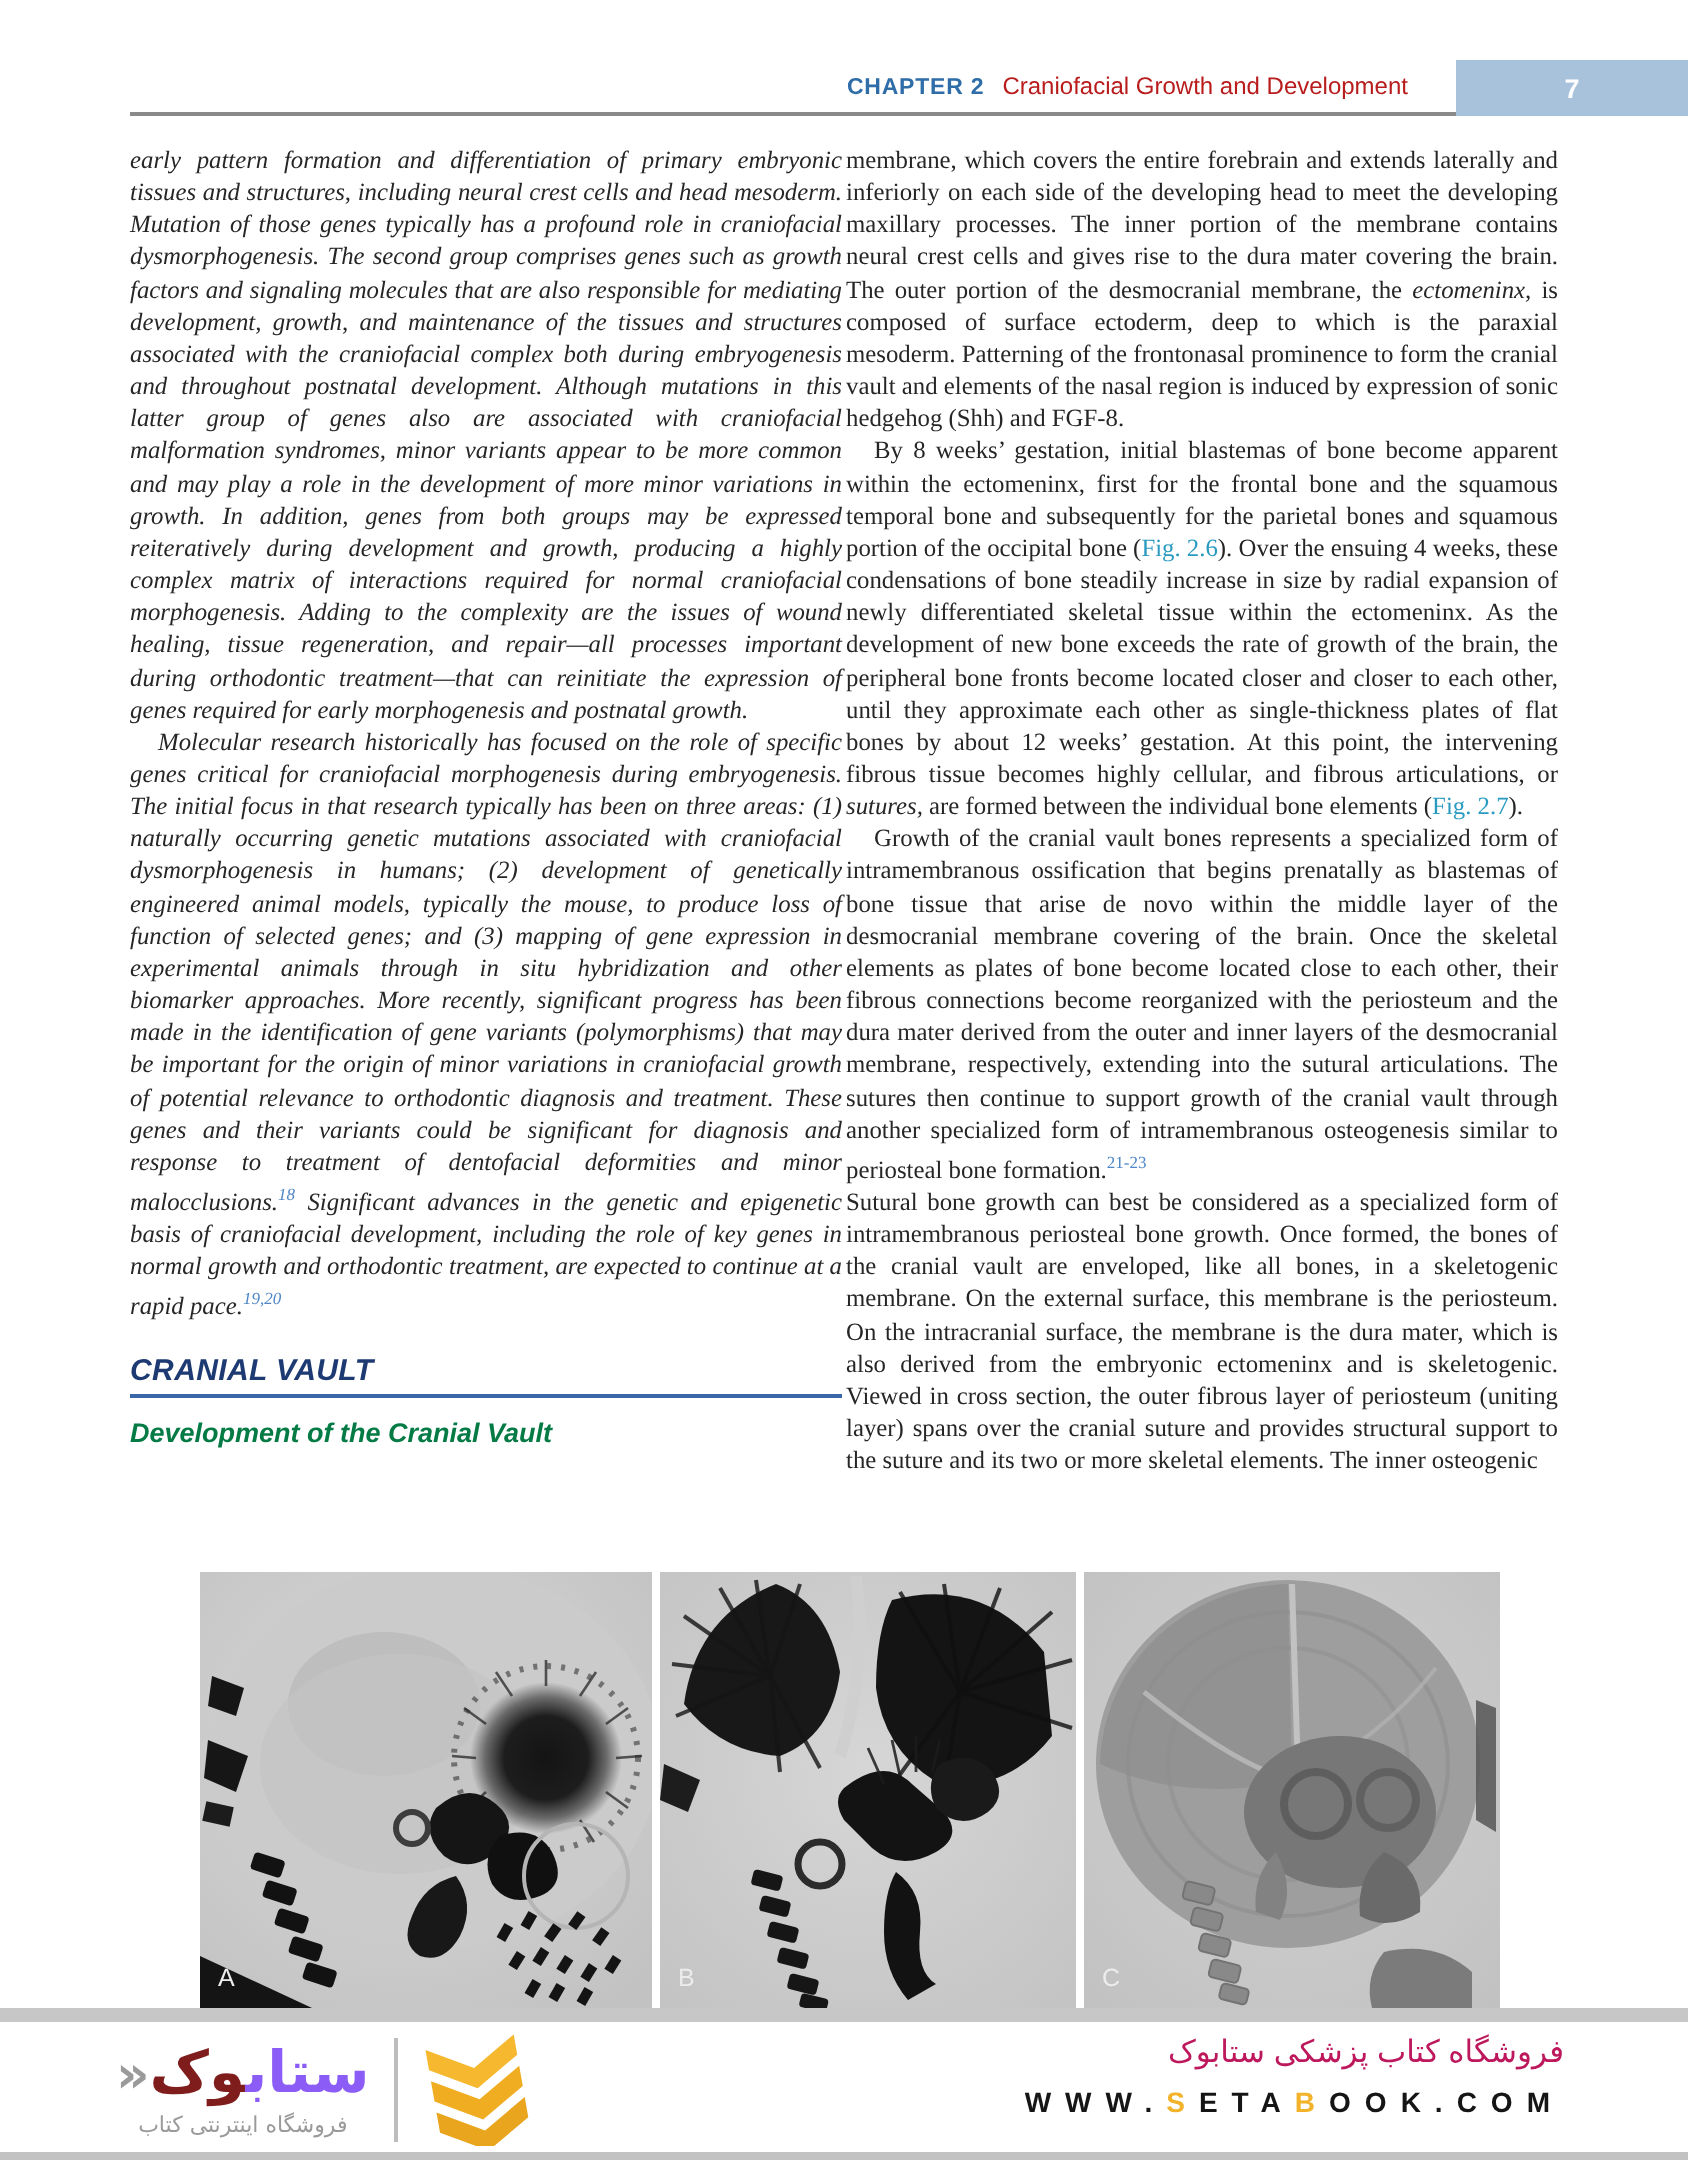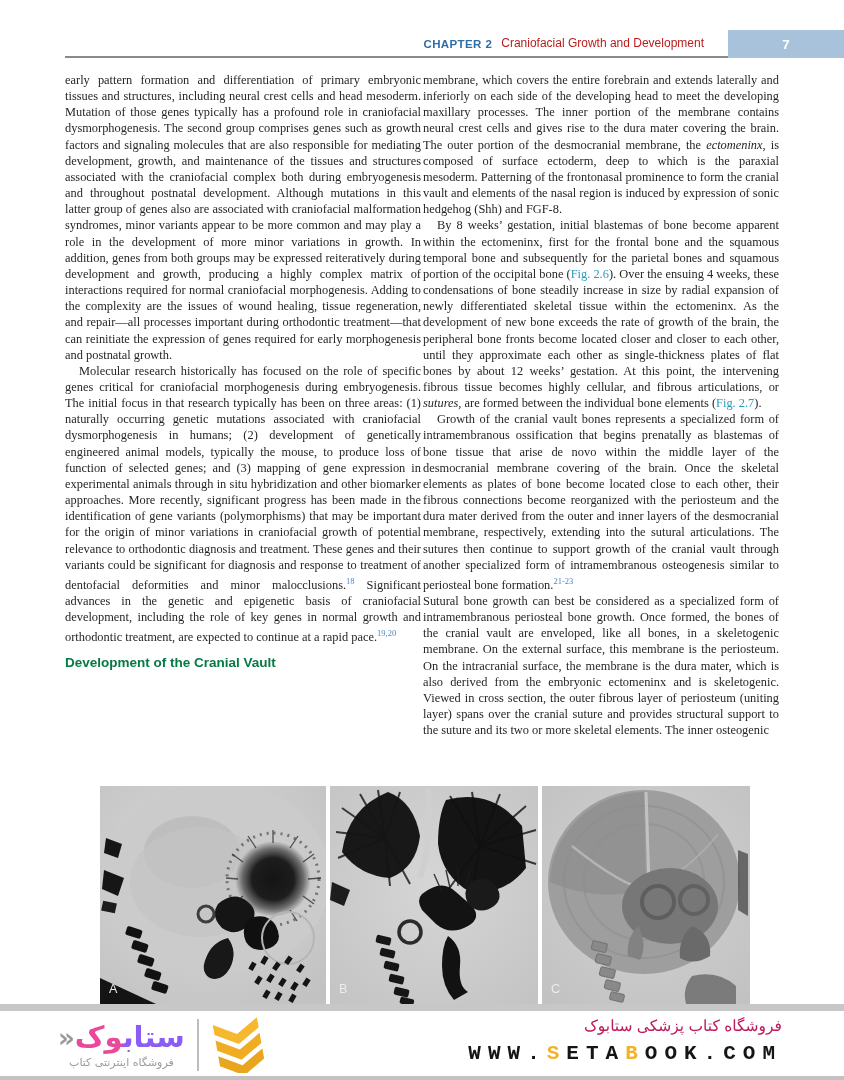--- a/index.html
+++ b/index.html
@@ -11,21 +11,21 @@
             font-family:"Liberation Sans",sans-serif;white-space:nowrap;}
   .chap-label{font-size:11.5px;font-weight:bold;letter-spacing:.4px;color:#2f6da8;}
   .chap-title{font-size:12px;color:#b91c1c;}
   .head-rule{position:absolute;left:65px;top:56px;width:663px;height:2px;background:#8a8a8a;}
   .page-tab{position:absolute;left:728px;top:30px;width:116px;height:28px;background:#a9c2dc;
             display:flex;align-items:center;justify-content:center;}
   .page-tab span{font-family:"Liberation Sans",sans-serif;font-weight:bold;font-size:13.5px;color:#ffffff;}
 
   
   .col{position:absolute;top:72px;width:356px;}
-  .col-left{left:65px;}
+  .col-left{left:65px;font-style:italic;}
   .col-right{left:423px;}
   .body-p{margin:0;font-size:12.4px;line-height:16.15px;text-align:justify;hyphens:auto;-webkit-hyphens:auto;}
   .body-p.indent{text-indent:14px;}
   .h1{font-family:"Liberation Sans",sans-serif;font-size:15px;font-weight:bold;letter-spacing:.2px;
       color:#1e3a72;border-bottom:2px solid #3a67a8;padding-bottom:3px;margin:15px 0 10px 0;}
   .h2{font-family:"Liberation Sans",sans-serif;font-size:13.5px;font-weight:bold;color:#047a45;
       margin:10px 0 5px 0;}
   .i{font-style:italic;}
   .sup{color:#4e86c6;font-size:8.5px;vertical-align:5px;letter-spacing:0;}
   .fig{color:#2a9bc0;}
@@ -36,27 +36,27 @@
   .panel svg{display:block;}
   .fig-label{position:absolute;left:9px;bottom:8px;font-family:"Liberation Sans",sans-serif;
              font-size:12.5px;color:#ececec;}
   .figure-shadow{position:absolute;left:0;top:1004px;width:844px;height:7px;background:#c7c7c7;}
 
   
   .footer-left{position:absolute;left:58px;top:1016px;height:58px;display:flex;align-items:center;gap:12px;}
   .logo-text-block{display:flex;flex-direction:column;align-items:center;}
   .logo-word{direction:rtl;font-family:"DejaVu Sans",sans-serif;font-weight:bold;font-size:29px;line-height:30px;}
   .logo-yellow{color:#8b5cf6;}
-  .logo-gray{color:#ec4899;}
+  .logo-gray{color:#7f1d1d;}
   .logo-guillemet{color:#9a9a9a;font-size:26px;}
   .logo-subtitle{direction:rtl;font-family:"DejaVu Sans",sans-serif;font-size:11px;color:#9a9a9a;margin-top:3px;}
   .logo-divider{width:2px;height:52px;background:#bdbdbd;}
   .footer-right{position:absolute;right:62px;top:1017px;text-align:right;}
   .store-line{direction:rtl;font-family:Liberation Sans, sans-serif;font-size:15.5px;color:#be185d;margin-bottom:7px;}
-  .url-line{font-family:Liberation Mono, monospace;font-weight:bold;font-size:21px;letter-spacing:7px;color:#151515;white-space:nowrap;}
+  .url-line{font-family:Liberation Sans, sans-serif;font-weight:bold;font-size:14px;letter-spacing:7px;color:#151515;white-space:nowrap;}
   .seg-dark{color:#151515;}
   .seg-yellow{color:#f2b32a;}
   .bottom-strip{position:absolute;left:0;bottom:0;width:844px;height:4px;background:#c2c2c2;}
 </style>
 </head>
 <body>
 
 <div class="page">
 
   <div class="chap-row">
@@ -64,20 +64,21 @@
     <span class="chap-title">Craniofacial Growth and Development</span>
   </div>
   <div class="head-rule"></div>
   <div class="page-tab">
     <span>7</span>
   </div>
 
   <div class="col col-left">
       <p class="body-p"><span>early pattern formation and differentiation of primary embryonic tissues and structures, including neural crest cells and head mesoderm. Mutation of those genes typically has a profound role in craniofacial dysmorphogenesis. The second group comprises genes such as growth factors and signaling molecules that are also responsible for mediating development, growth, and maintenance of the tissues and structures associated with the craniofacial complex both during embryogenesis and throughout postnatal development. Although mutations in this latter group of genes also are associated with craniofacial malformation syndromes, minor variants appear to be more common and may play a role in the development of more minor variations in growth. In addition, genes from both groups may be expressed reiteratively during development and growth, producing a highly complex matrix of interactions required for normal craniofacial morphogenesis. Adding to the complexity are the issues of wound healing, tissue regeneration, and repair—all processes important during orthodontic treatment—that can reinitiate the expression of genes required for early morphogenesis and postnatal growth.</span></p>
       <p class="body-p indent"><span>Molecular research historically has focused on the role of specific genes critical for craniofacial morphogenesis during embryogenesis. The initial focus in that research typically has been on three areas: (1) naturally occurring genetic mutations associated with craniofacial dysmorphogenesis in humans; (2) development of genetically engineered animal models, typically the mouse, to produce loss of function of selected genes; and (3) mapping of gene expression in experimental animals through in situ hybridization and other biomarker approaches. More recently, significant progress has been made in the identification of gene variants (polymorphisms) that may be important for the origin of minor variations in craniofacial growth of potential relevance to orthodontic diagnosis and treatment. These genes and their variants could be significant for diagnosis and response to treatment of dentofacial deformities and minor malocclusions.</span><span class="sup">18</span><span> Significant advances in the genetic and epigenetic basis of craniofacial development, including the role of key genes in normal growth and orthodontic treatment, are expected to continue at a rapid pace.</span><span class="sup">19,20</span></p>
+      <div class="h1">CRANIAL VAULT</div>
       <div class="h2">Development of the Cranial Vault</div>
     </div>
   <div class="col col-right">
       <p class="body-p"><span>membrane, which covers the entire forebrain and extends laterally and inferiorly on each side of the developing head to meet the developing maxillary processes. The inner portion of the membrane contains neural crest cells and gives rise to the dura mater covering the brain. The outer portion of the desmocranial membrane, the </span><span class="i">ectomeninx,</span><span> is composed of surface ectoderm, deep to which is the paraxial mesoderm. Patterning of the frontonasal prominence to form the cranial vault and elements of the nasal region is induced by expression of sonic hedgehog (Shh) and FGF-8.</span></p>
       <p class="body-p indent"><span>By 8 weeks’ gestation, initial blastemas of bone become apparent within the ectomeninx, first for the frontal bone and the squamous temporal bone and subsequently for the parietal bones and squamous portion of the occipital bone (</span><span class="fig">Fig. 2.6</span><span>). Over the ensuing 4 weeks, these condensations of bone steadily increase in size by radial expansion of newly differentiated skeletal tissue within the ectomeninx. As the development of new bone exceeds the rate of growth of the brain, the peripheral bone fronts become located closer and closer to each other, until they approximate each other as single-thickness plates of flat bones by about 12 weeks’ gestation. At this point, the intervening fibrous tissue becomes highly cellular, and fibrous articulations, or </span><span class="i">sutures,</span><span> are formed between the individual bone elements (</span><span class="fig">Fig. 2.7</span><span>).</span></p>
       <p class="body-p indent"><span>Growth of the cranial vault bones represents a specialized form of intramembranous ossification that begins prenatally as blastemas of bone tissue that arise de novo within the middle layer of the desmocranial membrane covering of the brain. Once the skeletal elements as plates of bone become located close to each other, their fibrous connections become reorganized with the periosteum and the dura mater derived from the outer and inner layers of the desmocranial membrane, respectively, extending into the sutural articulations. The sutures then continue to support growth of the cranial vault through another specialized form of intramembranous osteogenesis similar to periosteal bone formation.</span><span class="sup">21-23</span></p>
       <p class="body-p"><span>Sutural bone growth can best be considered as a specialized form of intramembranous periosteal bone growth. Once formed, the bones of the cranial vault are enveloped, like all bones, in a skeletogenic membrane. On the external surface, this membrane is the periosteum. On the intracranial surface, the membrane is the dura mater, which is also derived from the embryonic ectomeninx and is skeletogenic. Viewed in cross section, the outer fibrous layer of periosteum (uniting layer) spans over the cranial suture and provides structural support to the suture and its two or more skeletal elements. The inner osteogenic</span></p>
     </div>
 
   <div class="figure-strip">

